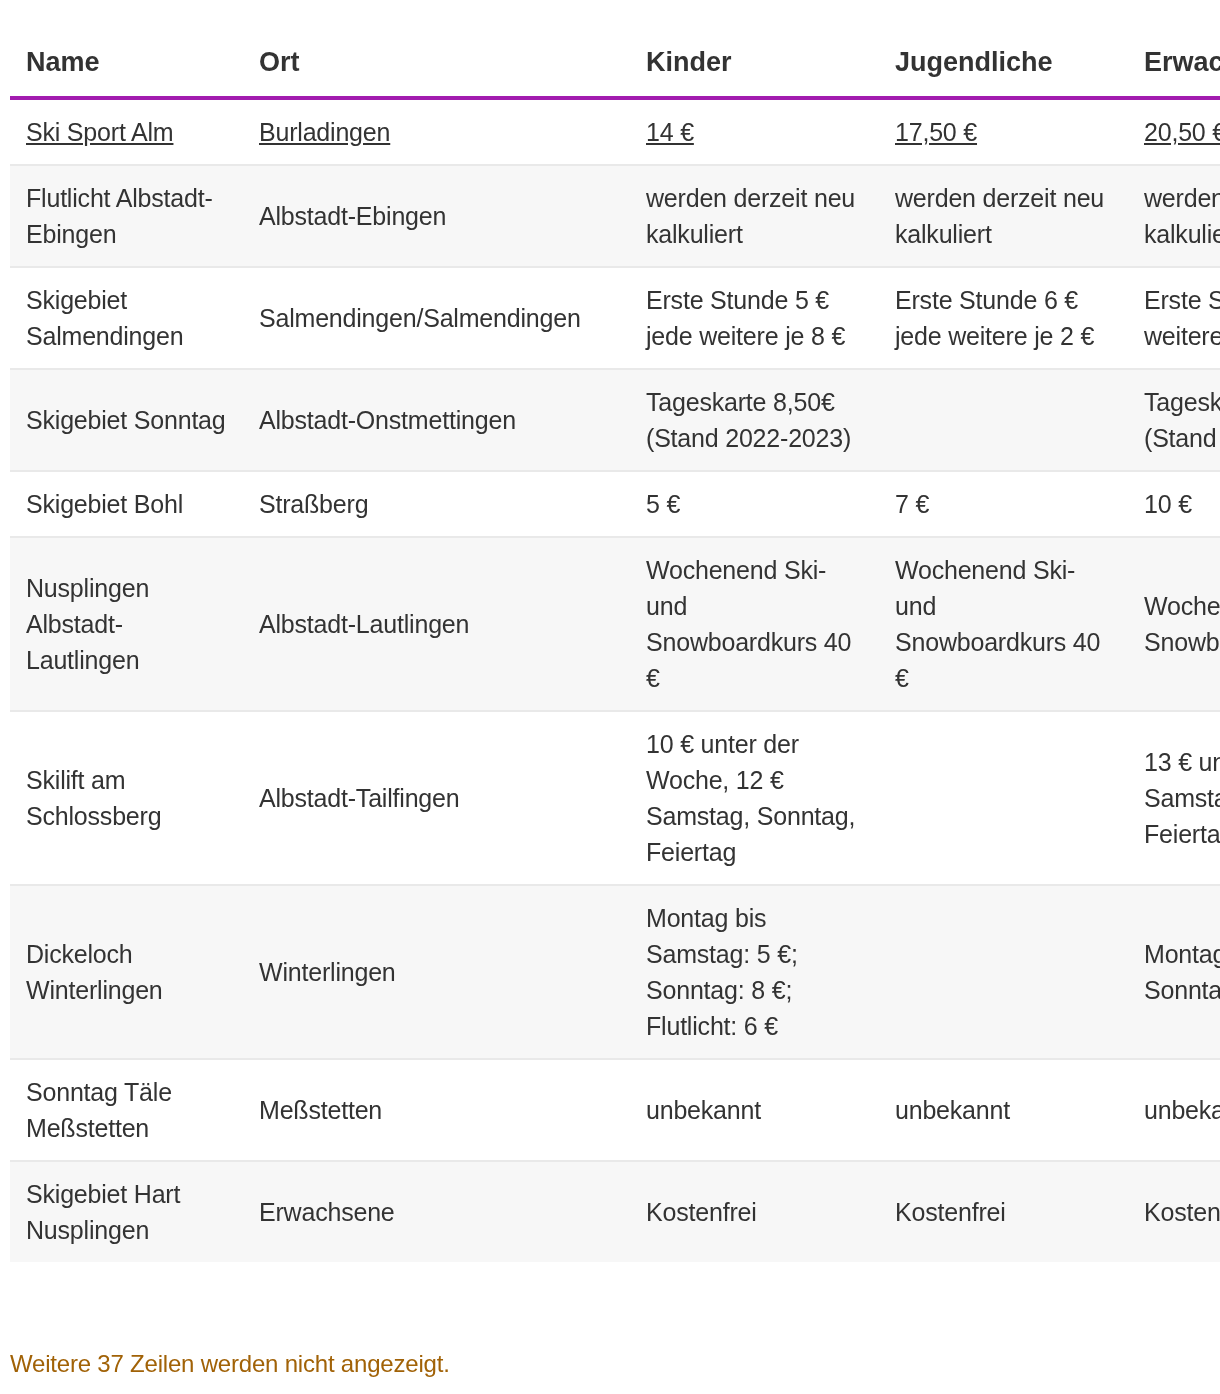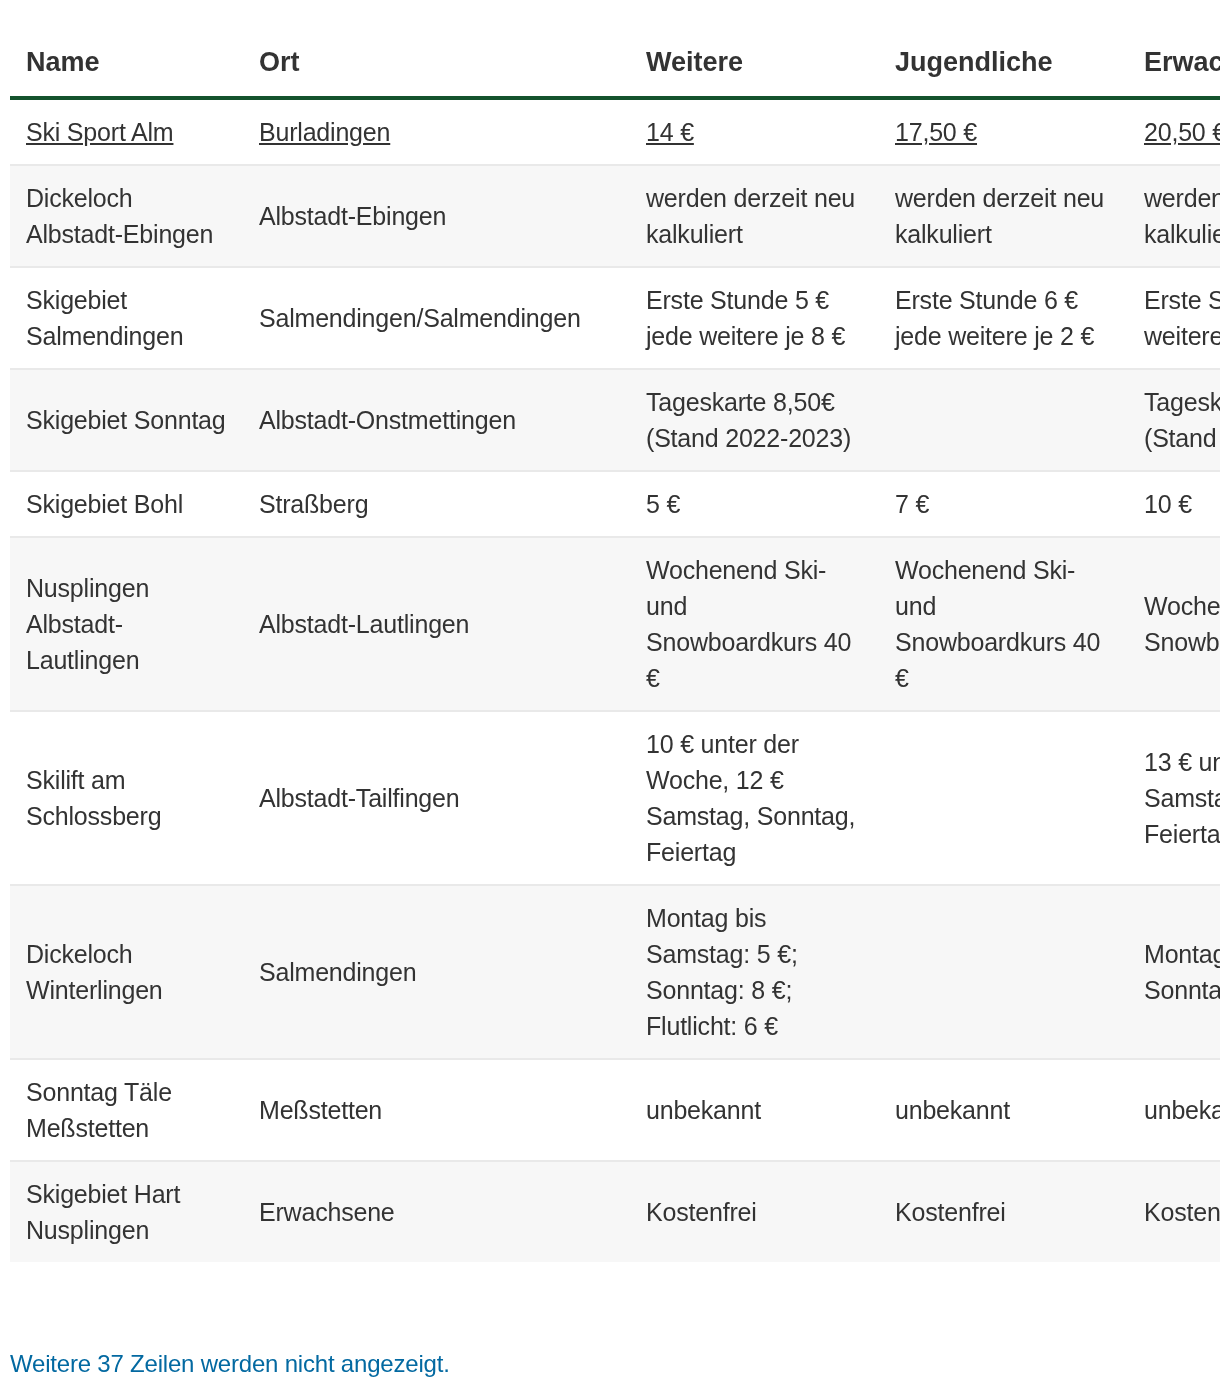--- a/index.html
+++ b/index.html
@@ -11,64 +11,64 @@
     .wrap { position: absolute; left: 10px; top: 30px; width: 1400px; }
     table { border-collapse: collapse; table-layout: fixed; width: 1400px; font-size: 25px; line-height: 36px; }
     col.c-name { width: 233px; }
     col.c-ort { width: 387px; }
     col.c-kinder { width: 249px; }
     col.c-jug { width: 249px; }
     col.c-erw { width: 282px; }
     th {
       text-align: left; font-weight: bold; font-size: 27px;
       padding: 14px 16px 16px 16px; color: #333333;
-      border-bottom: 4px solid #14532d; vertical-align: bottom;
+      border-bottom: 4px solid #a21caf; vertical-align: bottom;
     }
     td {
       padding: 14px 16px 14px 16px; vertical-align: middle;
       border-top: 2px solid #e9e9e9; letter-spacing: -0.2px;
     }
     tbody tr:first-child td { border-top: none; text-decoration: underline; }
     tbody tr:nth-child(even) td { background: #f7f7f7; }
     .footer {
       position: absolute; left: 10px; top: 1350px;
-      font-size: 24px; color: #0369a1; letter-spacing: -0.2px;
+      font-size: 24px; color: #a16207; letter-spacing: -0.2px;
     }
   </style>
 </head>
 <body>
 
 <div class="wrap">
   <table>
     <colgroup>
       <col class="c-name">
         <col class="c-ort">
         <col class="c-kinder">
         <col class="c-jug">
         <col class="c-erw">
     </colgroup>
     <thead>
       <tr>
         <th>Name</th>
         <th>Ort</th>
-        <th>Weitere</th>
+        <th>Kinder</th>
         <th>Jugendliche</th>
         <th>Erwachsene</th>
       </tr>
     </thead>
     <tbody id="tbody">
         <tr>
           <td>Ski Sport Alm</td>
           <td>Burladingen</td>
           <td>14 €</td>
           <td>17,50 €</td>
           <td>20,50 €</td>
         </tr>
         <tr>
-          <td>Dickeloch Albstadt-Ebingen</td>
+          <td>Flutlicht Albstadt-Ebingen</td>
           <td>Albstadt-Ebingen</td>
           <td>werden derzeit neu kalkuliert</td>
           <td>werden derzeit neu kalkuliert</td>
           <td>werden derzeit neu kalkuliert</td>
         </tr>
         <tr>
           <td>Skigebiet Salmendingen</td>
           <td>Salmendingen/Salmendingen</td>
           <td>Erste Stunde 5 € jede weitere je 8 €</td>
           <td>Erste Stunde 6 € jede weitere je 2 €</td>
@@ -97,21 +97,21 @@
         </tr>
         <tr>
           <td>Skilift am Schlossberg</td>
           <td>Albstadt-Tailfingen</td>
           <td>10 € unter der Woche, 12 € Samstag, Sonntag, Feiertag</td>
           <td></td>
           <td>13 € unter der Woche, Samstag, Sonntag, Feiertag</td>
         </tr>
         <tr>
           <td>Dickeloch Winterlingen</td>
-          <td>Salmendingen</td>
+          <td>Winterlingen</td>
           <td>Montag bis Samstag: 5 €; Sonntag: 8 €; Flutlicht: 6 €</td>
           <td></td>
           <td>Montag bis Samstag; Sonntag; Flutlicht</td>
         </tr>
         <tr>
           <td>Sonntag Täle Meßstetten</td>
           <td>Meßstetten</td>
           <td>unbekannt</td>
           <td>unbekannt</td>
           <td>unbekannt</td>

